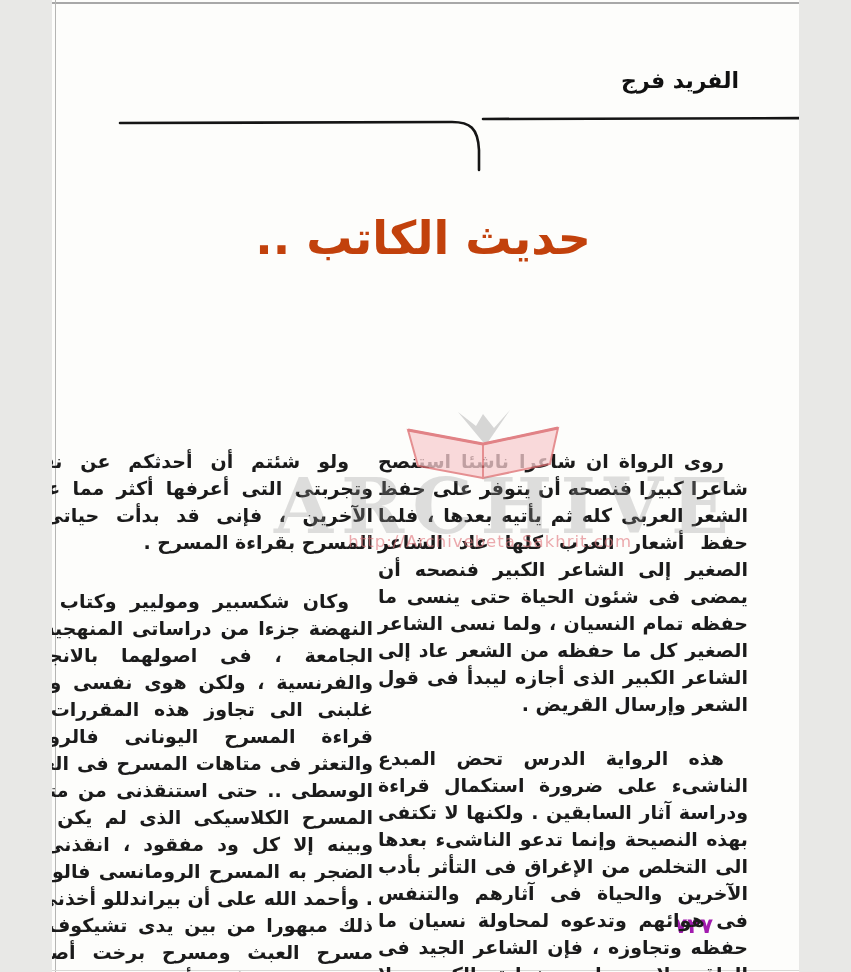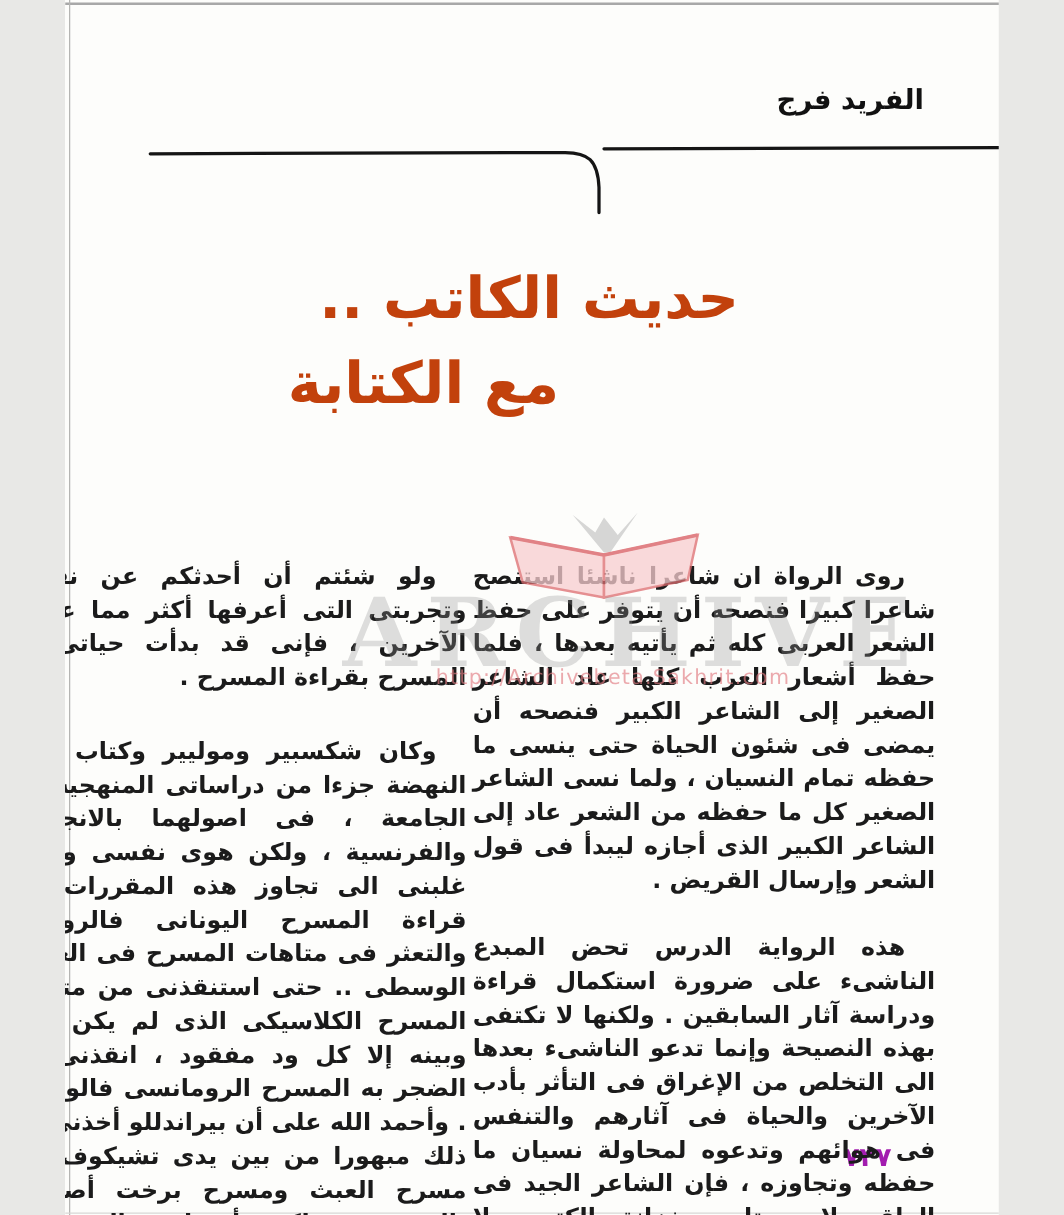--- a/index.html
+++ b/index.html
@@ -83,21 +83,20 @@
   <div class="edge-bottom"></div>
 
   <div class="author">الفريد فرج</div>
 
   <svg class="rule-svg" width="851" height="200" viewBox="0 0 851 200" aria-hidden="true">
     <path d="M68 123 L400 122 C 418 122, 426 128, 427 150 L427 170" fill="none" stroke="#151515" stroke-width="2.6" stroke-linecap="round"></path>
     <path d="M431 119 L786 118" fill="none" stroke="#151515" stroke-width="2.6" stroke-linecap="round"></path>
   </svg>
 
   <div class="title title-1">حديث  الكاتب ..</div>
-  <div class="title title-2">مع الكتابة</div>
 
   <div class="watermark">
     <svg class="wm-book" width="170" height="80" viewBox="0 0 170 80" aria-hidden="true">
 
       <path d="M85 38 L60 8 L78 22 L85 10 L96 24 L112 6 L90 38 Z" fill="#bcbcbc" opacity="0.8"></path>
 
       <path d="M85 40 L10 26 L20 62 L85 74 Z" fill="#f8cdcf" stroke="#dd6b6e" stroke-width="2"></path>
 
       <path d="M85 40 L160 24 L152 60 L85 74 Z" fill="#f8cdcf" stroke="#dd6b6e" stroke-width="2"></path>
 

